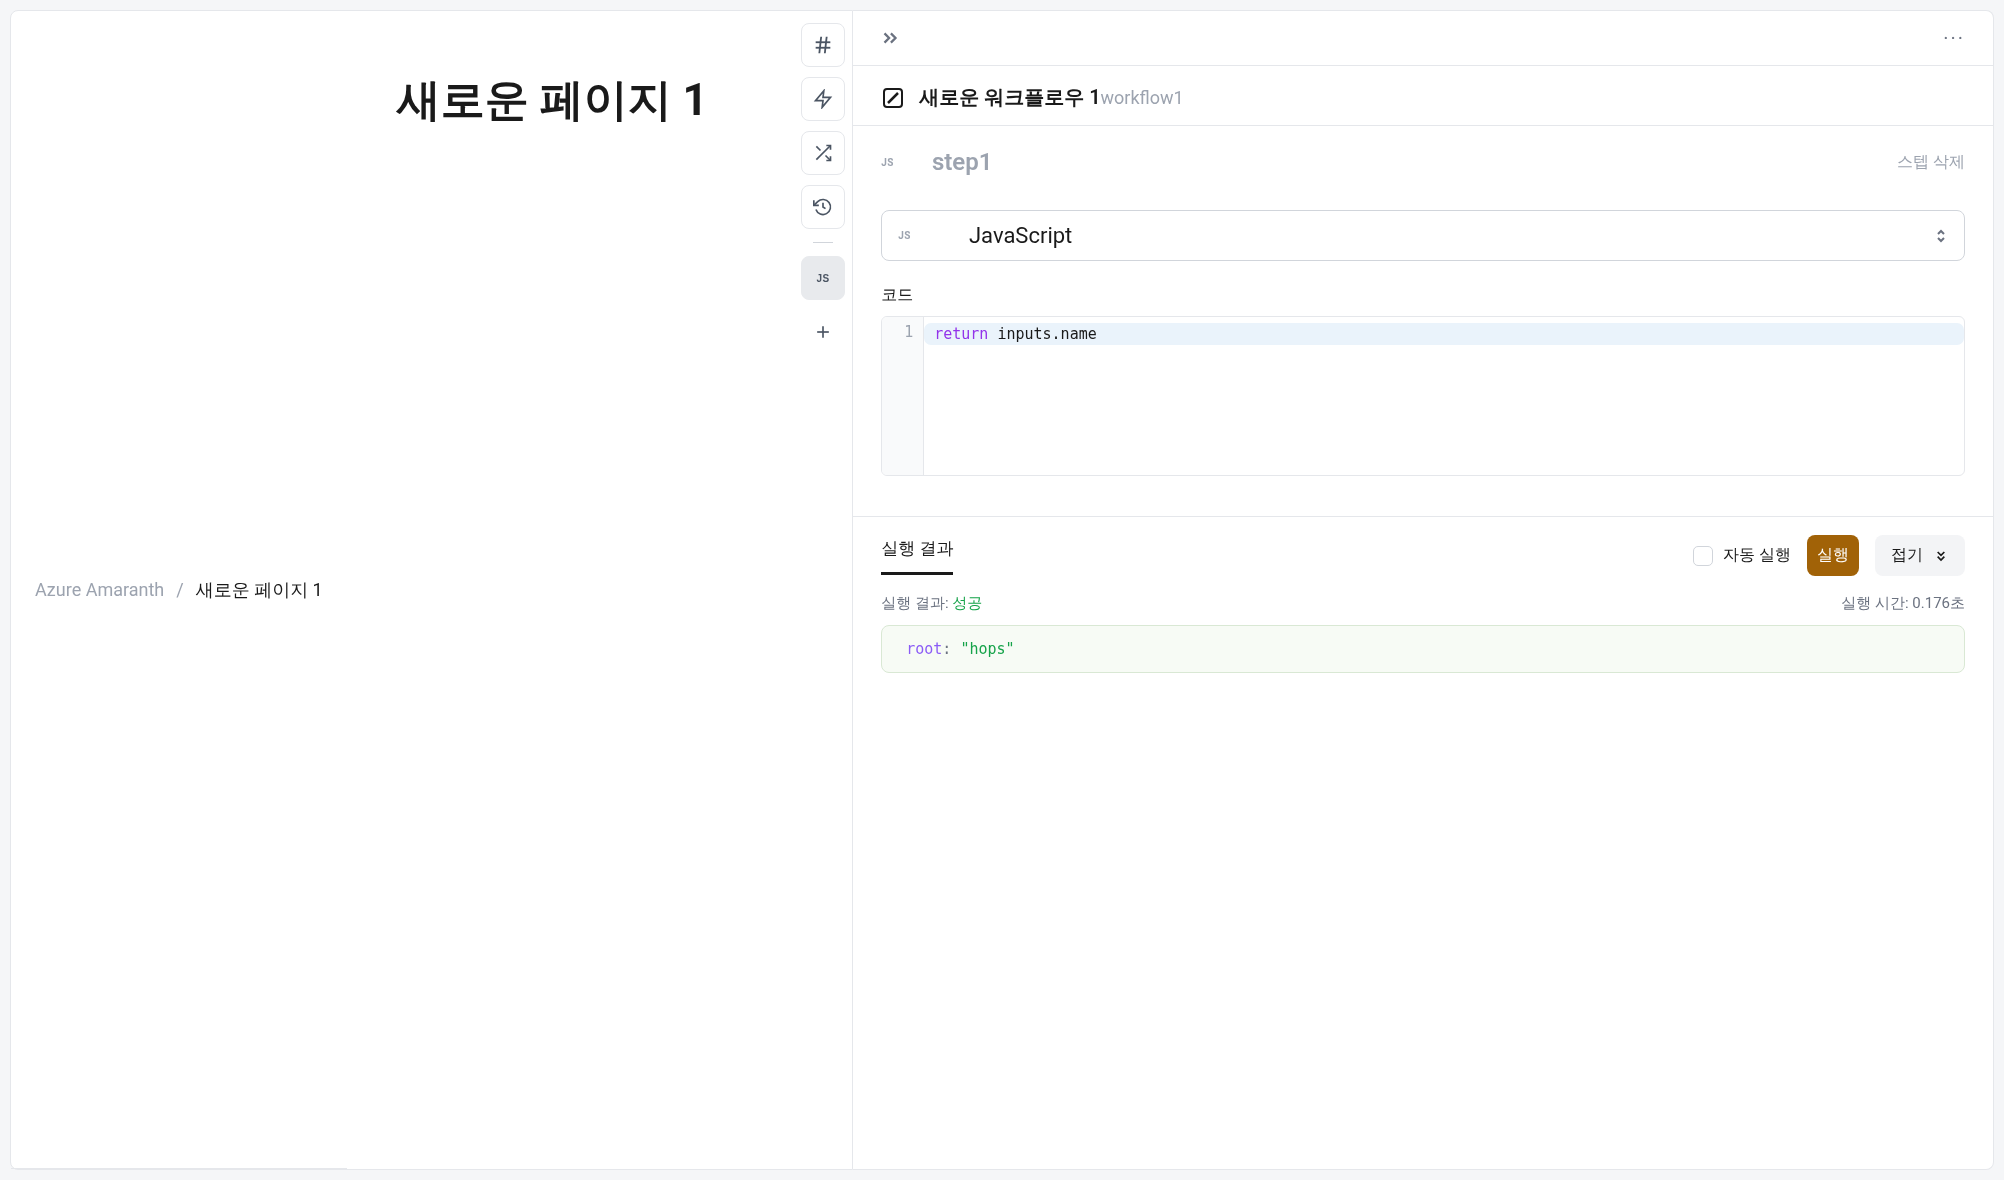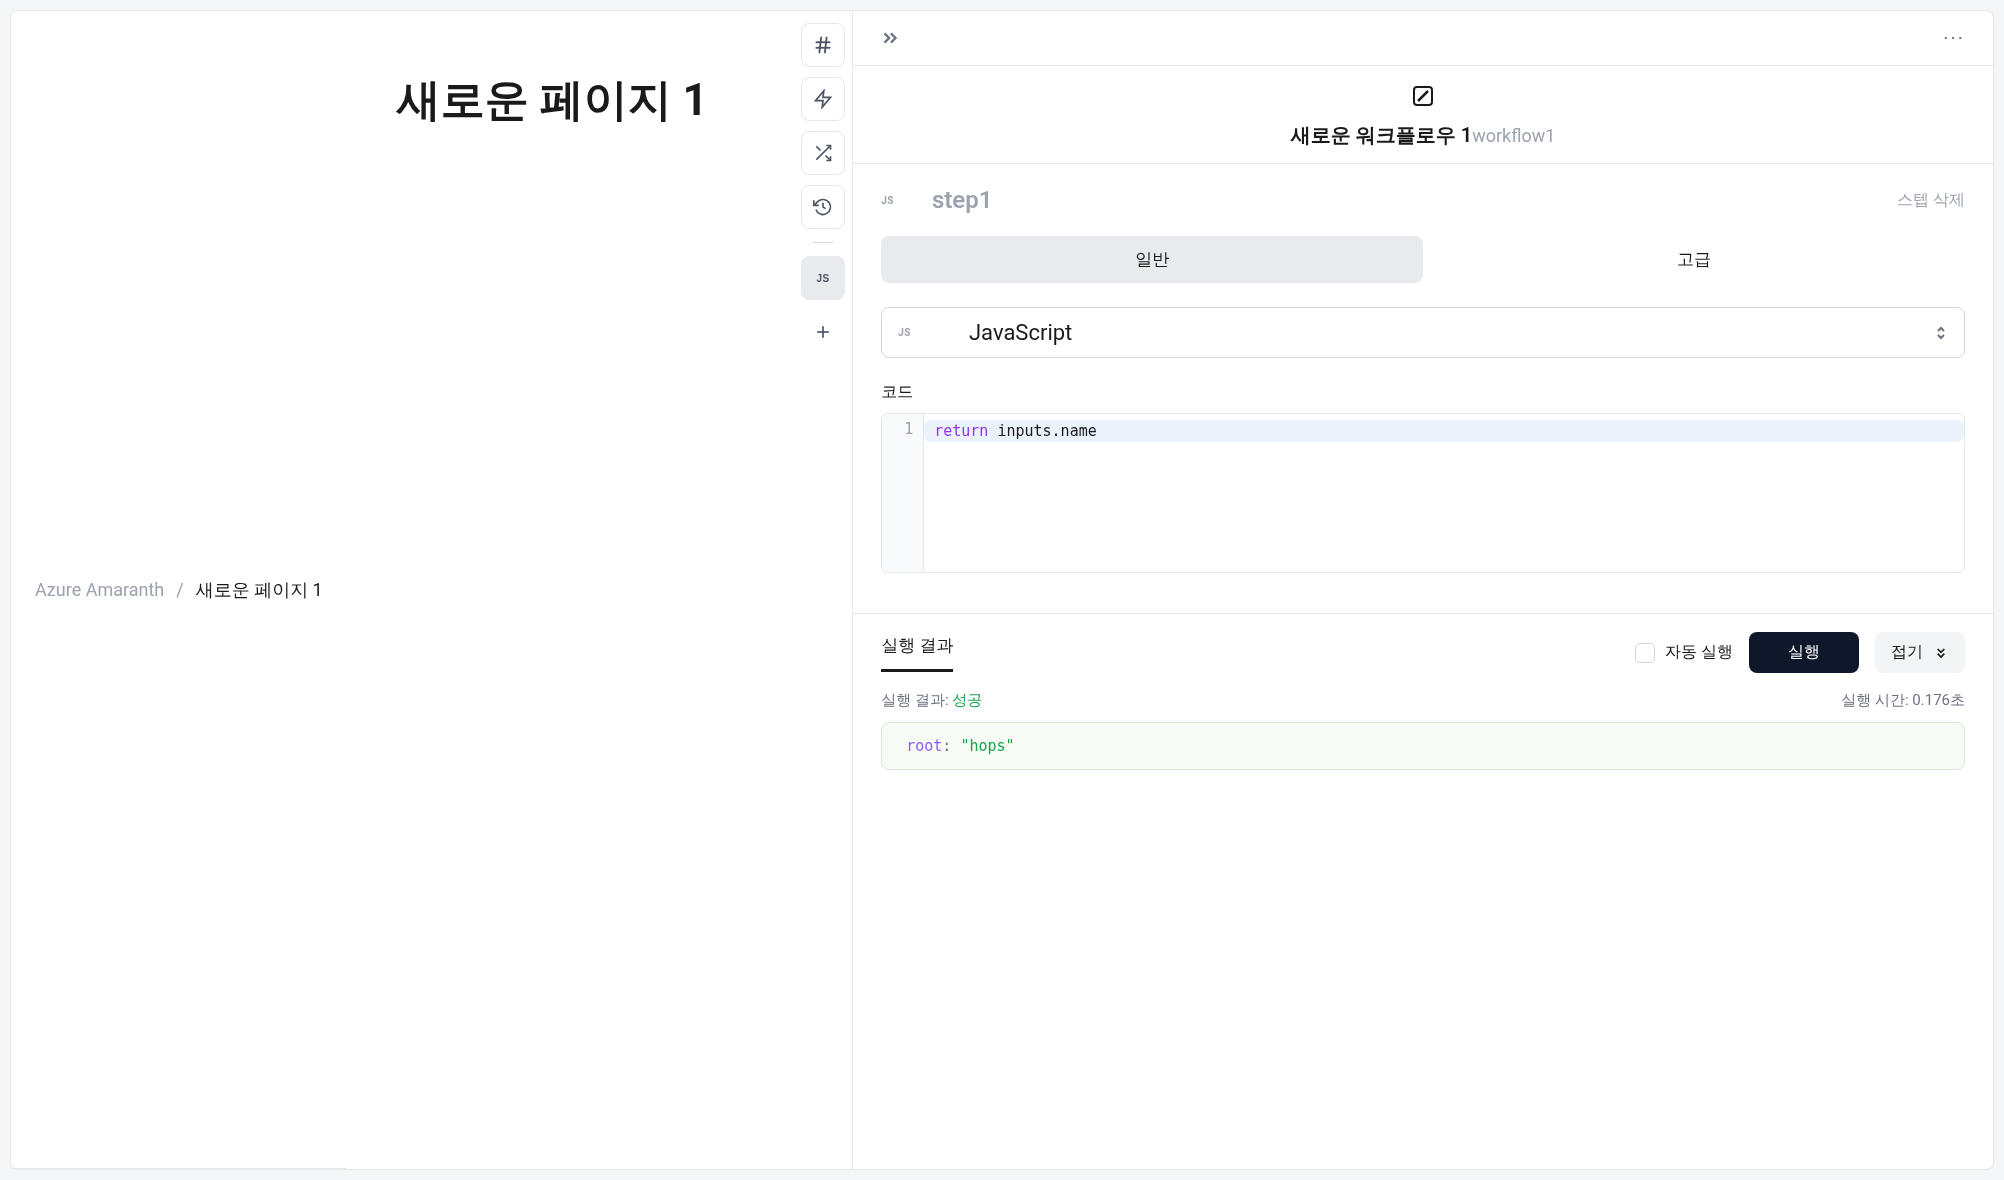--- a/index.html
+++ b/index.html
@@ -114,21 +114,20 @@
       cursor: pointer;
       letter-spacing: 2px;
       padding: 4px 8px;
     }
     .workflow-title-row {
       display: flex;
       align-items: center;
       padding: 18px 28px 14px;
       gap: 14px;
       border-bottom: 1px solid #e5e7eb;
-      flex-direction: column;
     }
     .workflow-icon {
       width: 24px;
       height: 24px;
       display: flex;
       align-items: center;
       justify-content: center;
     }
     .workflow-title {
       font-size: 20px;
@@ -287,24 +286,24 @@
       text-align: right;
     }
     .checkbox {
       width: 20px;
       height: 20px;
       border: 1.5px solid #d1d5db;
       border-radius: 5px;
       cursor: pointer;
     }
     .run-btn {
-      background: #0f172a;
+      background: #a16207;
       color: #fff;
       border: none;
-      padding: 10px 39px;
+      padding: 10px 10px;
       border-radius: 8px;
       font-size: 16px;
       font-weight: 500;
       cursor: pointer;
     }
     .collapse-result-btn {
       background: #f3f4f6;
       color: #1a1a1a;
       border: none;
       padding: 10px 16px;
@@ -416,24 +415,20 @@
       <span>
         <span class="workflow-title">새로운 워크플로우 1</span><span class="workflow-id">workflow1</span>
       </span>
     </div>
     <div class="step-header">
       <div class="step-left">
         <span class="step-js-badge">JS</span>
         <span class="step-name">step1</span>
       </div>
       <span class="step-delete">스텝 삭제</span>
-    </div>
-    <div class="tab-row">
-      <div class="tab active">일반</div>
-      <div class="tab">고급</div>
     </div>
     <div class="lang-select-row">
       <div class="lang-select">
         <div class="lang-left">
           <span class="lang-js-badge">JS</span>
           <span class="lang-name">JavaScript</span>
         </div>
         <div class="lang-chevrons">
           <svg width="14" height="16" viewBox="0 0 14 16" fill="none" stroke="currentColor" stroke-width="2">
               <polyline points="4 6 7 3 10 6"></polyline>

